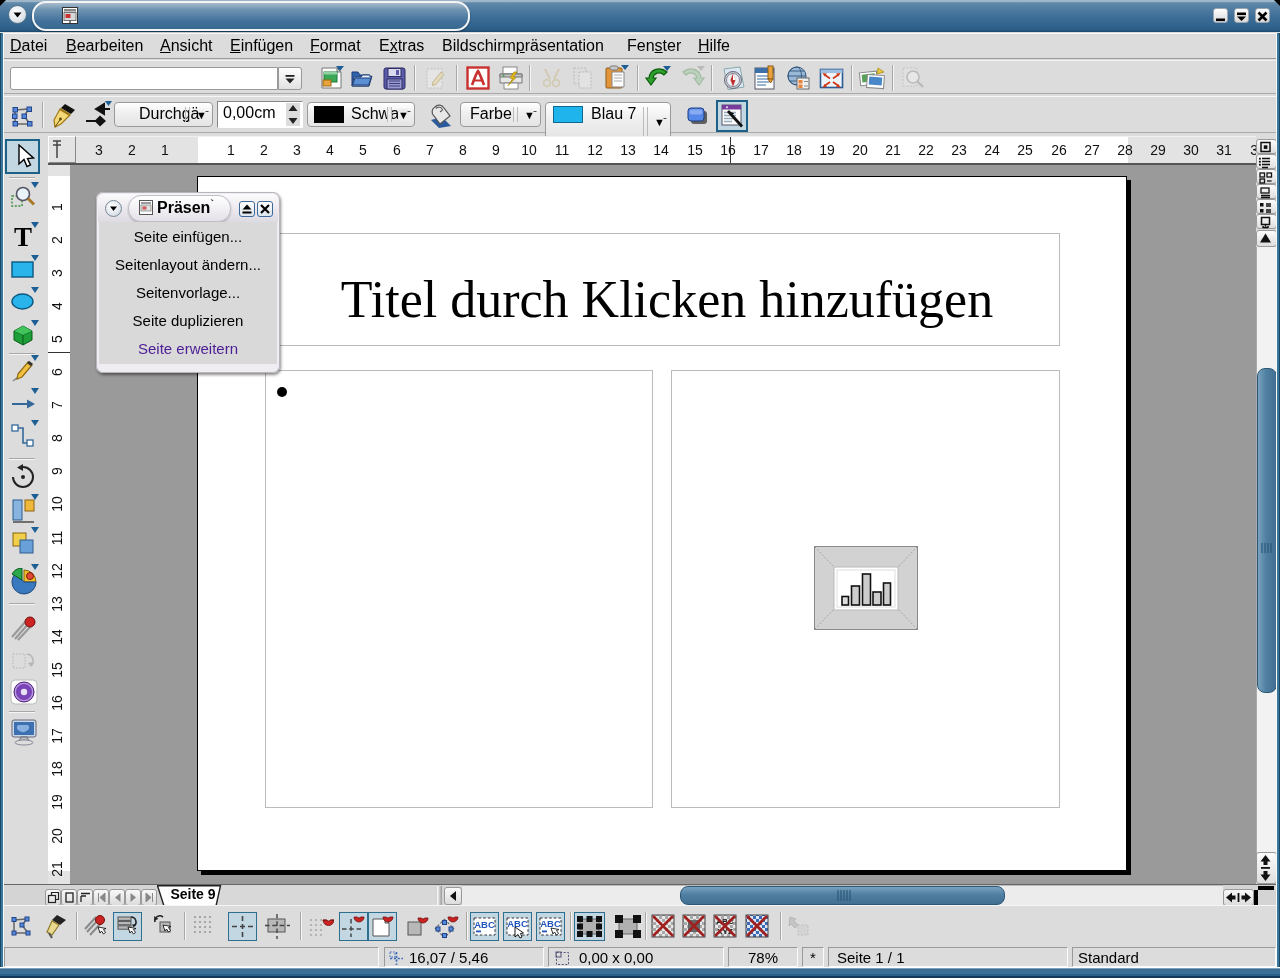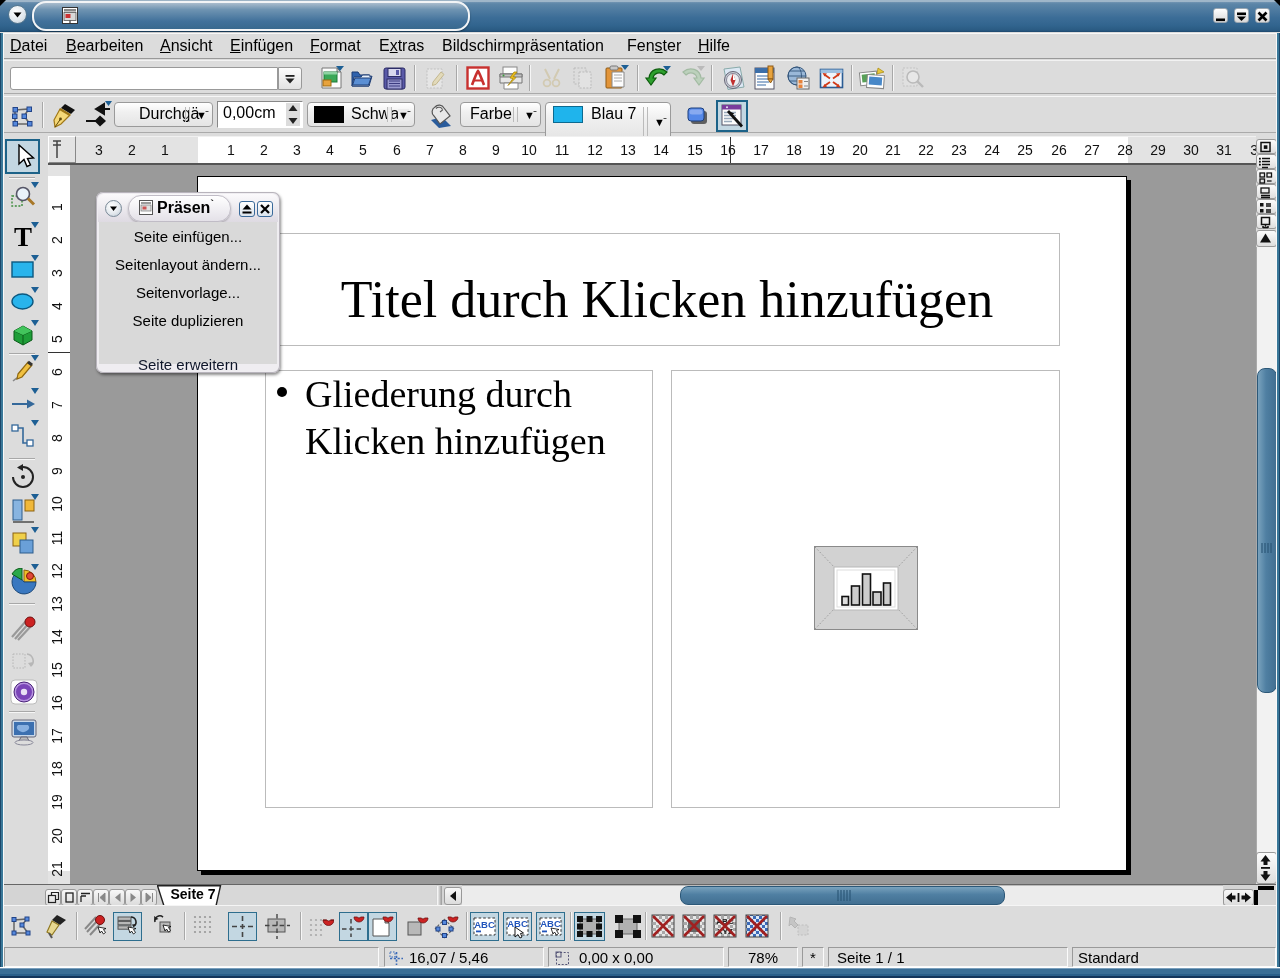--- a/index.html
+++ b/index.html
@@ -494,21 +494,20 @@
     <span class="rnum" style="left:1px;top:628px;width:18px;height:18px;text-align:center;transform:rotate(-90deg)">19</span>
     <span class="rnum" style="left:1px;top:662px;width:18px;height:18px;text-align:center;transform:rotate(-90deg)">20</span>
     <span class="rnum" style="left:1px;top:695px;width:18px;height:18px;text-align:center;transform:rotate(-90deg)">21</span>
     <div style="position:absolute;left:0;top:187px;width:22px;height:1px;background:#333"></div>
   </div>
   <div class="abs" id="view">
     <div id="page">
       <div class="pframe" style="left:76px;top:56px;width:786px;height:113px"></div>
       <div class="abs" style="left:76px;top:56px;width:786px;height:113px;display:flex;align-items:center;justify-content:center;padding-top:20px;font-family:'Liberation Serif',serif;font-size:52px;color:#000;white-space:nowrap">Titel durch Klicken hinzufügen</div>
       <div class="pframe" style="left:67px;top:193px;width:388px;height:438px"></div>
-      <div class="abs" style="left:107px;top:194px;white-space:nowrap;font-family:'Liberation Serif',serif;font-size:38px;line-height:46.5px;color:#000">Gliederung durch<br>Klicken hinzufügen</div>
       <div class="abs" style="left:79px;top:210px;width:10px;height:10px;border-radius:50%;background:#000"></div>
       <div class="pframe" style="left:473px;top:193px;width:389px;height:438px"></div>
       <svg class="abs" style="left:616px;top:369px" width="104" height="84" viewBox="0 0 104 84">
         <rect x="0.5" y="0.5" width="103" height="83" fill="#d2d2d2" stroke="#8a8a8a"></rect>
         <g stroke="#999" stroke-width="1" stroke-dasharray="1.5 2">
           <path d="M1 1 L22 23 M103 1 L82 23 M1 83 L22 61 M103 83 L82 61"></path>
         </g>
         <rect x="20" y="21" width="64" height="43" fill="#fff" stroke="#b8b8b8"></rect>
         <rect x="23" y="24" width="58" height="37" fill="#fff" stroke="#ddd"></rect>
         <g stroke="#111" stroke-width="1.6">
@@ -586,21 +585,21 @@
           </svg></div>
       <div class="pbtn" style="left:159px"><svg width="14" height="14" viewBox="0 0 14 14">
             <path d="M3 3 L11 11 M11 3 L3 11" stroke="#000" stroke-width="2.2"></path>
           </svg></div>
     </div>
     <div id="pal-body">
       <div class="pitem" style="top:6px">Seite einfügen...</div>
       <div class="pitem" style="top:34px">Seitenlayout ändern...</div>
       <div class="pitem" style="top:62px">Seitenvorlage...</div>
       <div class="pitem" style="top:90px">Seite duplizieren</div>
-      <div class="pitem" style="top:134px;color:#0f172a">Seite erweitern</div>
+      <div class="pitem" style="top:118px;color:#4c1d95">Seite erweitern</div>
     </div>
   </div>
   <div class="abs" id="tabrow">
     <div class="mbtn" style="left:45px"><svg width="15" height="15" viewBox="0 0 15 15">
           <rect x="2.5" y="5.5" width="7" height="7" fill="none" stroke="#222" stroke-width="1.2"></rect>
           <path d="M5.5 5 v-2.5 h7 v7 h-2.5" fill="none" stroke="#222" stroke-width="1.2"></path>
         </svg></div>
     <div class="mbtn" style="left:61px"><svg width="15" height="15" viewBox="0 0 15 15">
           <rect x="4" y="3" width="7" height="9" fill="none" stroke="#222" stroke-width="1.3"></rect>
         </svg></div>
@@ -616,21 +615,21 @@
     <div class="mbtn" style="left:125px"><svg width="15" height="15" viewBox="0 0 15 15">
           <path d="M4.5 3 L10 7.5 L4.5 12z" fill="#888"></path>
         </svg></div>
     <div class="mbtn" style="left:141px"><svg width="15" height="15" viewBox="0 0 15 15">
           <path d="M10.5 3 v9 M4 3 L9 7.5 L4 12z" fill="#888" stroke="#888"></path>
         </svg></div>
     <div class="abs" style="left:166px;top:0;width:270px;height:21px;background:#d8d8d8;border-bottom:1px solid #888"></div>
     <svg class="abs" style="left:157px;top:0" width="72" height="21" viewBox="0 0 72 21">
         <polygon points="0.5,0.7 63.5,0.7 59,21 7,21" fill="#fff" stroke="#222" stroke-width="1.4"></polygon>
       </svg>
-    <div class="abs" style="left:165px;top:1px;width:56px;text-align:center;font-weight:bold;font-size:14px">Seite 7</div>
+    <div class="abs" style="left:165px;top:1px;width:56px;text-align:center;font-weight:bold;font-size:14px">Seite 9</div>
     <div class="abs" style="left:437px;top:1px;width:5px;height:19px;background:linear-gradient(90deg,#fff,#999)"></div>
     <div class="mbtn" style="left:444px;top:2px;width:18px;height:18px"><svg width="16" height="16" viewBox="0 0 16 16">
           <path d="M11 3 L5 8 L11 13z" fill="#111"></path>
         </svg></div>
     <div class="abs" style="left:462px;top:0;width:761px;height:21px;background:#ececec;border-top:1px solid #bbb"></div>
     <div class="abs" style="left:680px;top:1px;width:325px;height:19px;border-radius:8px;background:linear-gradient(#79a2bd,#4f7fa2 45%,#426f91);border:1px solid #2c5878"></div>
     <svg class="abs" style="left:836px;top:4px" width="16" height="13" viewBox="0 0 16 13">
         <path d="M2 1 v11 M5 1 v11 M8 1 v11 M11 1 v11 M14 1 v11" stroke="#2c5878" stroke-width="1.2"></path>
       </svg>
     <div class="mbtn" style="left:1223px;top:4px;width:31px;height:17px"><svg width="29" height="15" viewBox="0 0 29 15">

